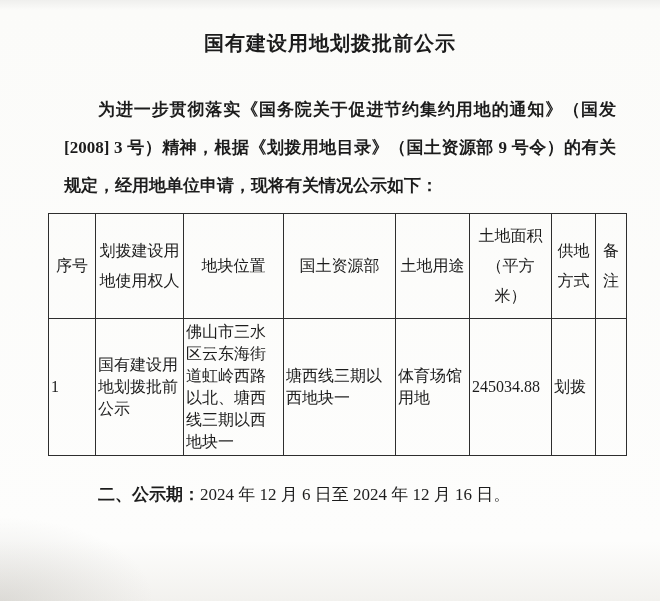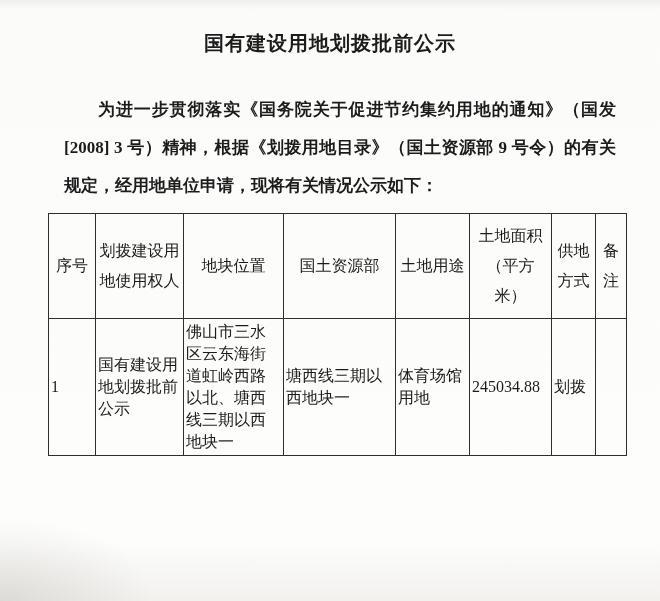--- a/index.html
+++ b/index.html
@@ -99,14 +99,17 @@
         <td>佛山市三水区云东海街道虹岭西路以北、塘西线三期以西地块一</td>
         <td>塘西线三期以西地块一</td>
         <td>体育场馆用地</td>
         <td>245034.88</td>
         <td>划拨</td>
         <td></td>
       </tr>
     </tbody>
   </table>
 
+  <p class="sec2">
+    <span class="lbl">二、公示期：</span><span>2024 年 12 月 6 日至 2024 年 12 月 16 日。</span>
+  </p>
 
 </div>
 
 </body></html>

